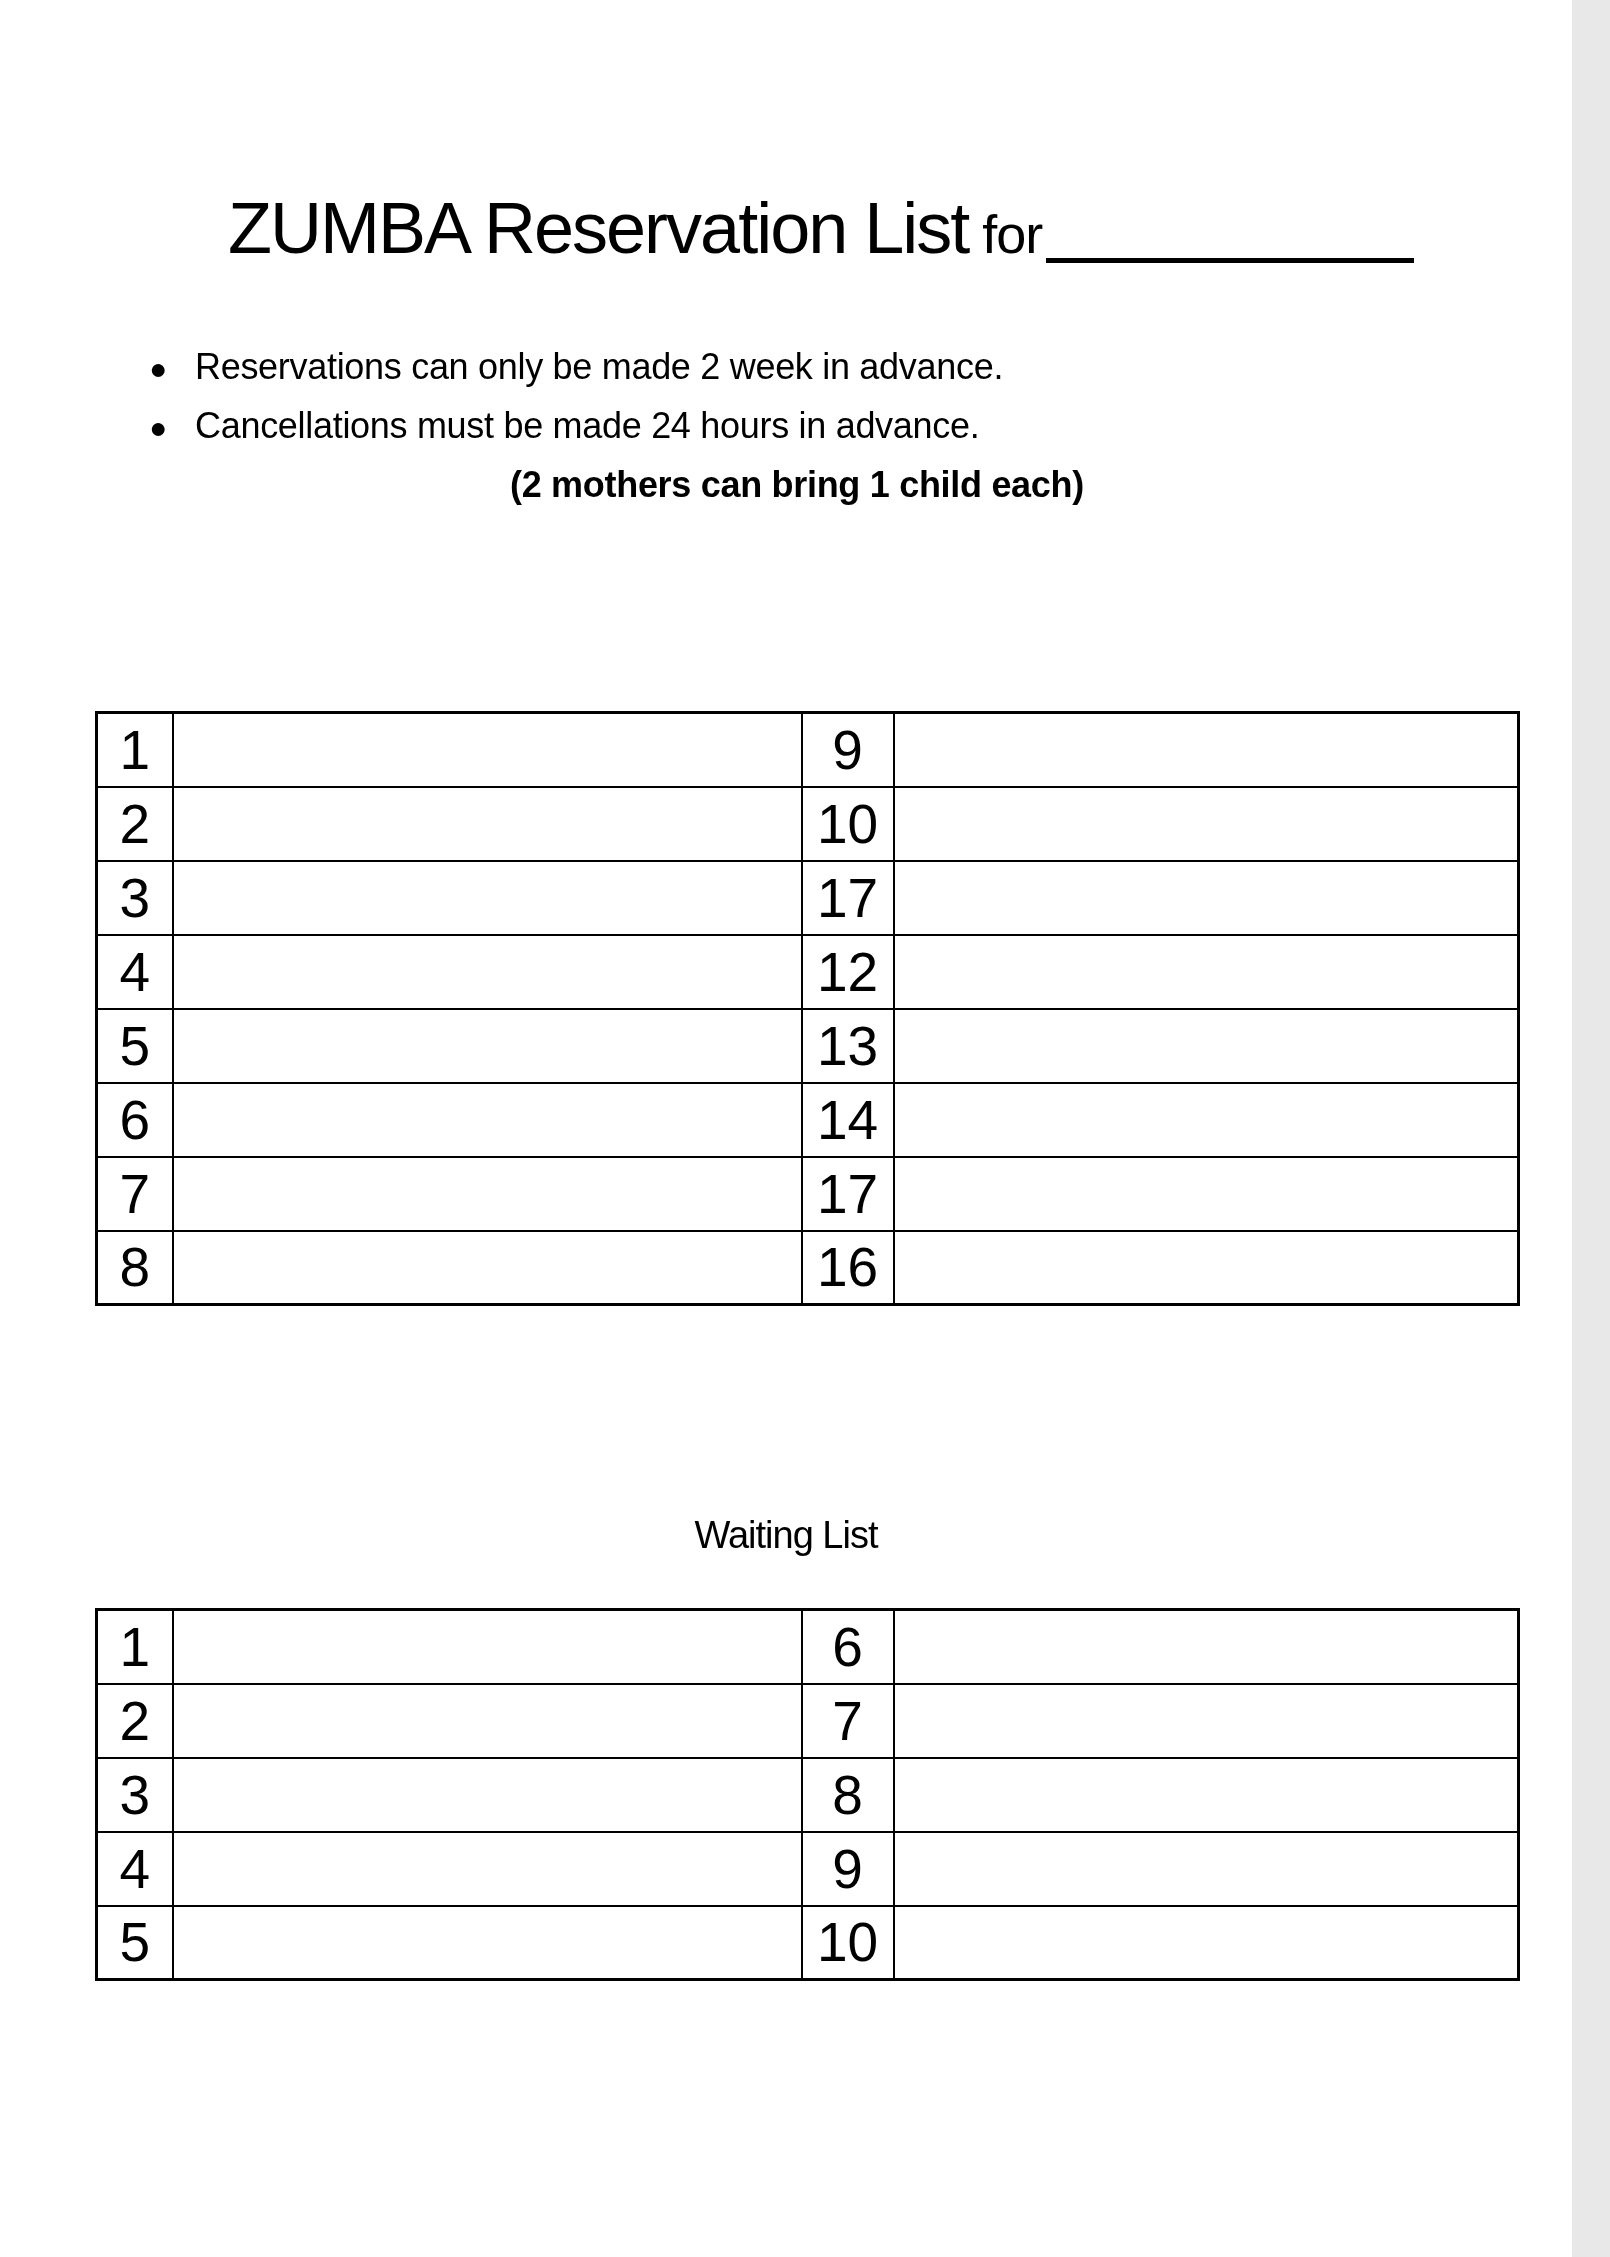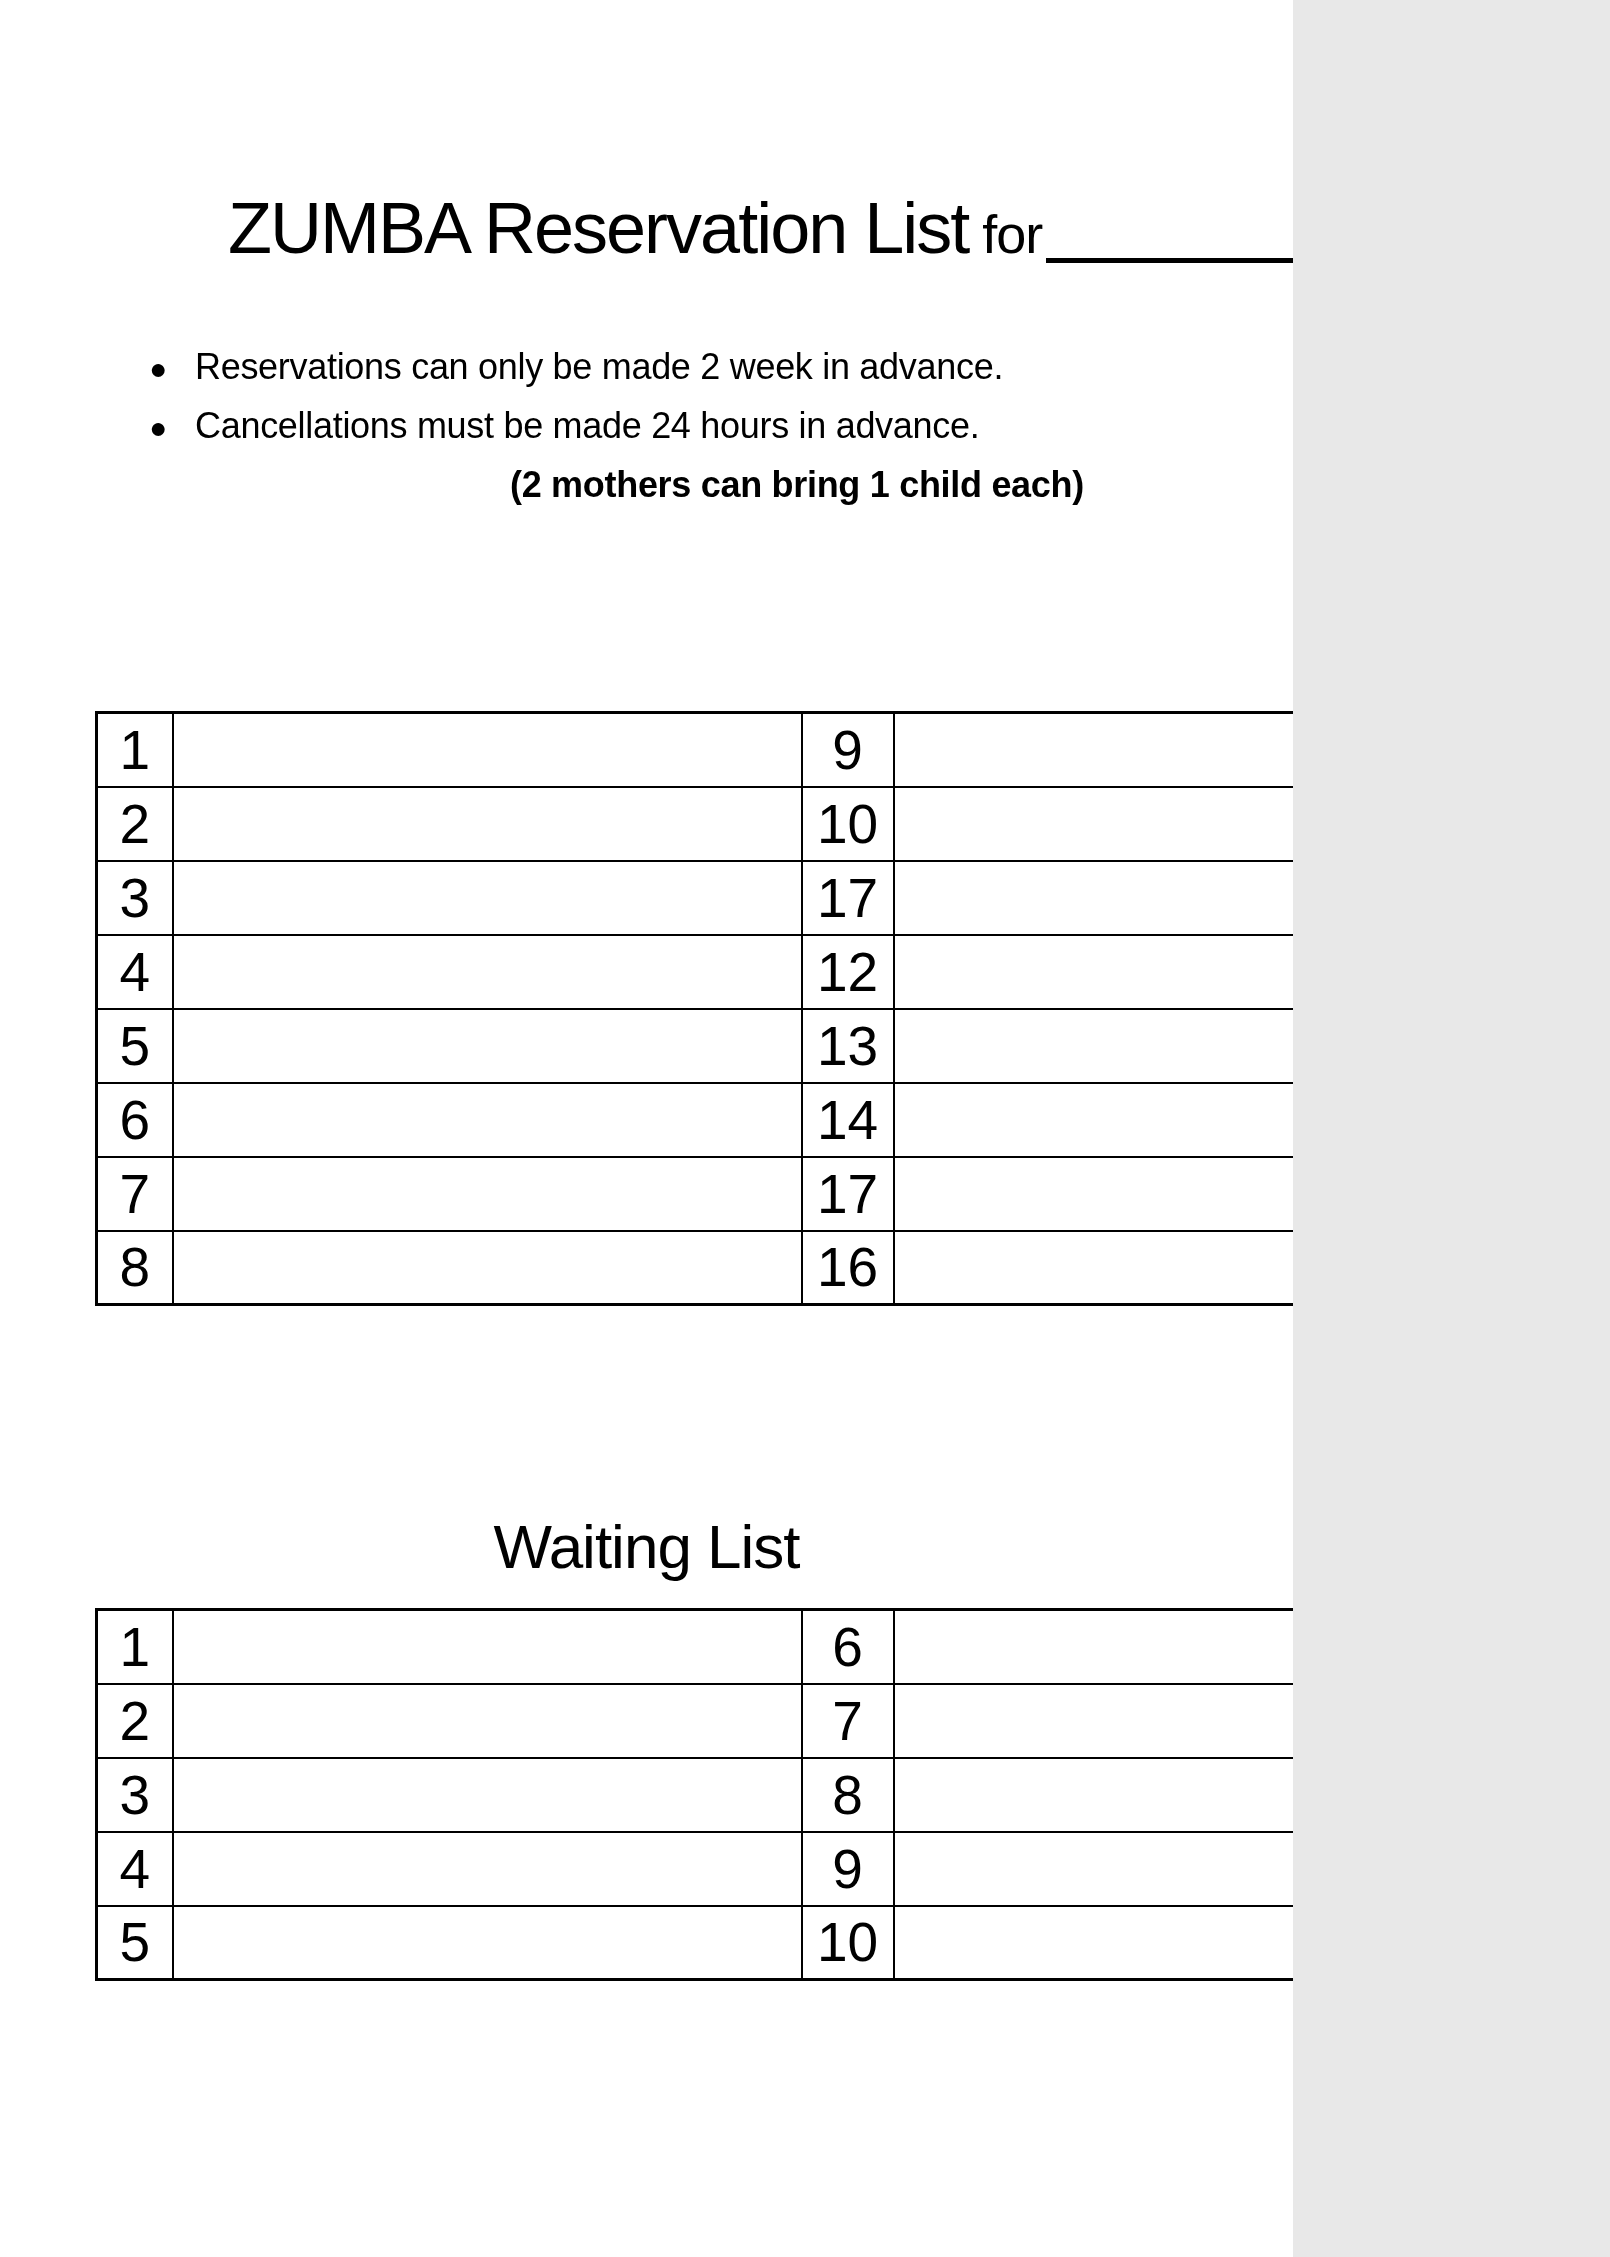--- a/index.html
+++ b/index.html
@@ -1,19 +1,19 @@
 <!DOCTYPE html>
 <html><head>
 <meta charset="utf-8">
 <style>
   * { margin:0; padding:0; box-sizing:border-box; }
   html,body { background:#e8e8e8; }
   .page {
     position:relative;
-    width:1293px; height:2257px;
+    width:1572px; height:2257px;
     background:#ffffff;
     font-family:"Liberation Sans", sans-serif;
     color:#000000;
     overflow:hidden;
   }
   
   .title {
     position:absolute; left:228px; top:192px;
     font-size:72px; line-height:1; letter-spacing:-2px;
     white-space:nowrap;
@@ -53,21 +53,21 @@
   .res-table tr { height:74px; }
   .wait-table { top:1608px; }
   .wait-table tr { height:74px; }
   col.c-num1 { width:76px; }
   col.c-name1 { width:629px; }
   col.c-num2 { width:92px; }
   col.c-name2 { width:625px; }
   
   .waiting-heading {
     position:absolute; left:0; top:1516px; width:100%;
-    text-align:center; font-size:62px; line-height:1;
+    text-align:center; font-size:38px; line-height:1;
     letter-spacing:-1px;
   }
 </style>
 </head>
 <body>
 
 <div class="page">
 
   <div class="title">
     <span>ZUMBA Reservation List</span><span class="title-for">for</span><span class="title-blank"></span>

